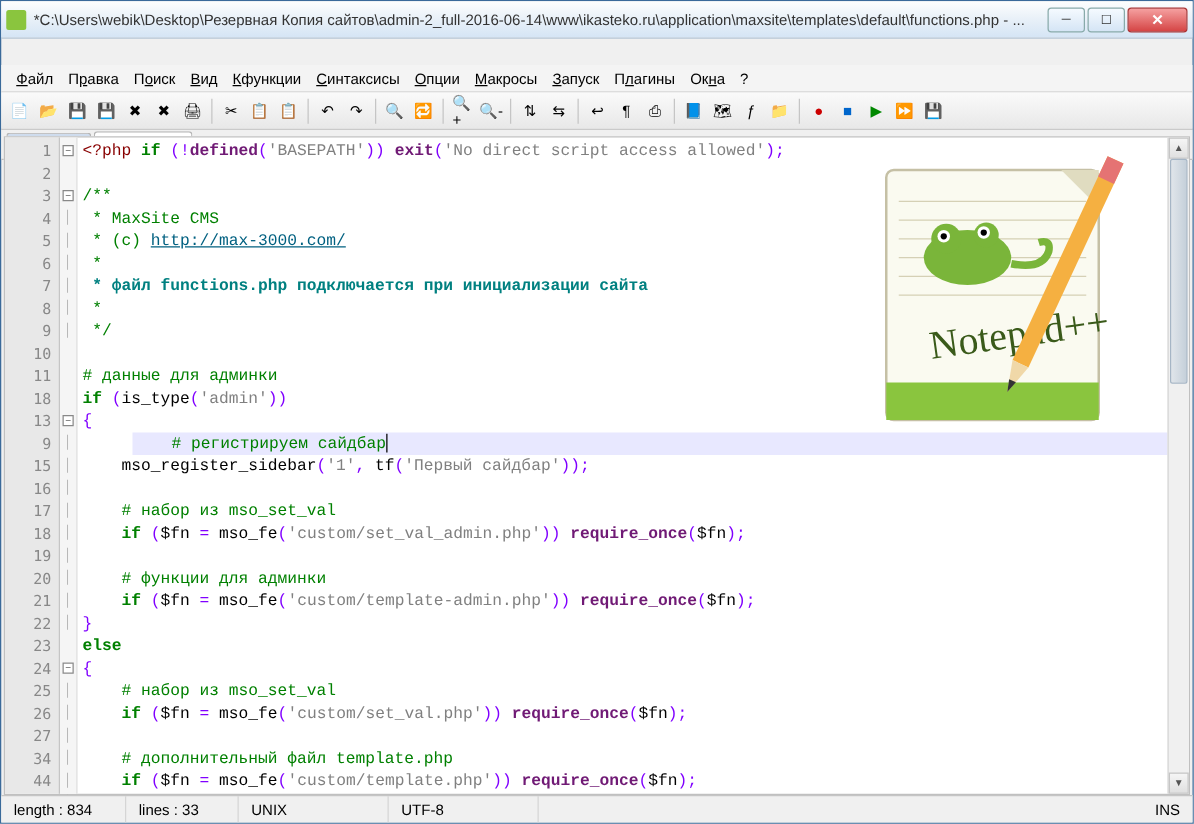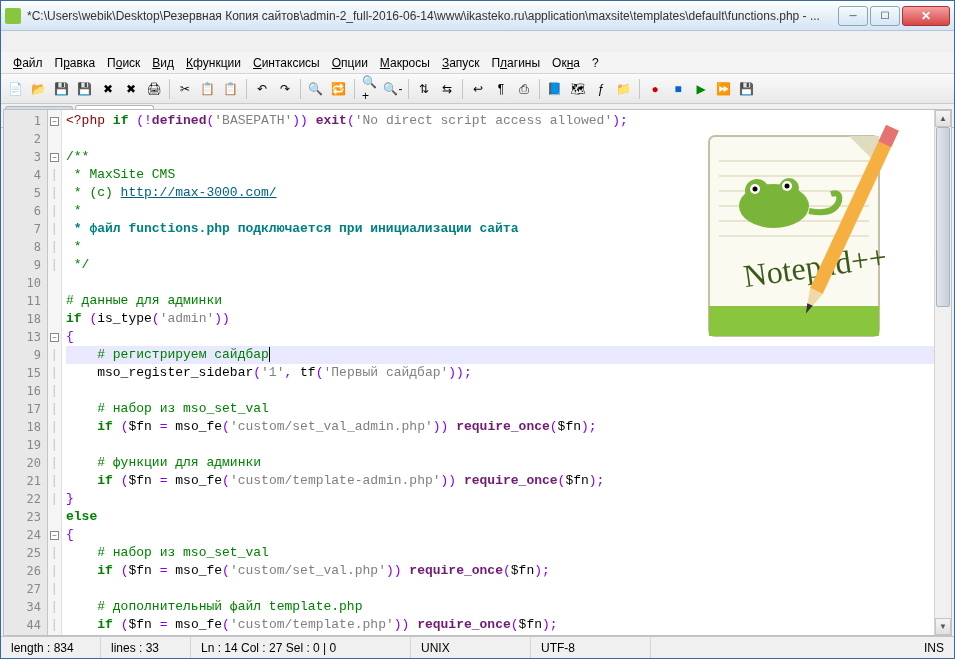--- a/index.html
+++ b/index.html
@@ -37,21 +37,21 @@
 .tab-close { width: 12px; height: 12px; font-size: 9px; color: #888; }
 
 
 .editor-wrap { position: absolute; top: 108px; bottom: 22px; left: 2px; right: 2px; background: #fff; border: 1px solid #c0c0c0; display: flex; }
 .gutter { width: 44px; background: #e8e8e8; border-right: 1px solid #c5c5c5; font-family: Consolas, monospace; font-size: 12px; color: #888; text-align: right; padding: 2px 6px 2px 2px; line-height: 18px; }
 .fold-col { width: 14px; background: #f5f5f5; border-right: 1px solid #e0e0e0; padding-top: 2px; line-height: 18px; font-size: 10px; color: #888; text-align: center; }
 .fold-box { display: inline-block; width: 9px; height: 9px; border: 1px solid #888; background: #fff; font-size: 8px; line-height: 7px; text-align: center; color: #555; }
 .fold-line { color: #b0b0b0; }
 .code { flex: 1; font-family: Consolas, "Courier New", monospace; font-size: 13px; line-height: 18px; padding: 2px 0 2px 4px; color: #000; white-space: pre; position: relative; }
 .code .line { height: 18px; }
-.code .hl { background: #e8e8ff; }
+.code .hl { background: #e8e8ff; margin-left: 40px; }
 .scrollbar-v { width: 17px; background: #f0f0f0; border-left: 1px solid #d5d5d5; position: relative; }
 .scroll-arrow { height: 17px; background: linear-gradient(#f5f5f5,#e0e0e0); border: 1px solid #c5c5c5; display: flex; align-items: center; justify-content: center; font-size: 8px; color: #555; }
 .scroll-thumb { position: absolute; top: 17px; left: 1px; right: 1px; height: 180px; background: linear-gradient(90deg,#e0e5ea,#c5d0da); border: 1px solid #a5b5c5; border-radius: 2px; }
 
 
 .statusbar { position: absolute; bottom: 0; left: 0; right: 0; height: 22px; background: #f0f0f0; border-top: 1px solid #c5c5c5; display: flex; align-items: center; font-size: 12px; }
 .status-cell { padding: 0 10px; border-right: 1px solid #d5d5d5; height: 100%; display: flex; align-items: center; }
 
 
 .kw { color: #701a75; font-weight: bold; }
@@ -321,19 +321,18 @@
       <rect x="188" y="10" width="14" height="180" fill="#f5b041"></rect>
       <rect x="188" y="10" width="14" height="18" fill="#e57373"></rect>
       <polygon points="188,190 202,190 195,215" fill="#f0d8a8"></polygon>
       <polygon points="192,205 198,205 195,215" fill="#333"></polygon>
     </g>
   </svg>
 
   <div class="statusbar">
     <div class="status-cell" style="width:100px">length : 834</div>
     <div class="status-cell" style="width:90px">lines : 33</div>
-    <div class="status-cell" style="width:220px">Ln : 14   Col : 27   Sel : 0 | 0</div>
     <div class="status-cell" style="width:120px">UNIX</div>
     <div class="status-cell" style="width:120px">UTF-8</div>
     <div class="status-cell" style="flex:1;justify-content:flex-end;border-right:none">INS</div>
   </div>
 
 </div>
 
 </body></html>

